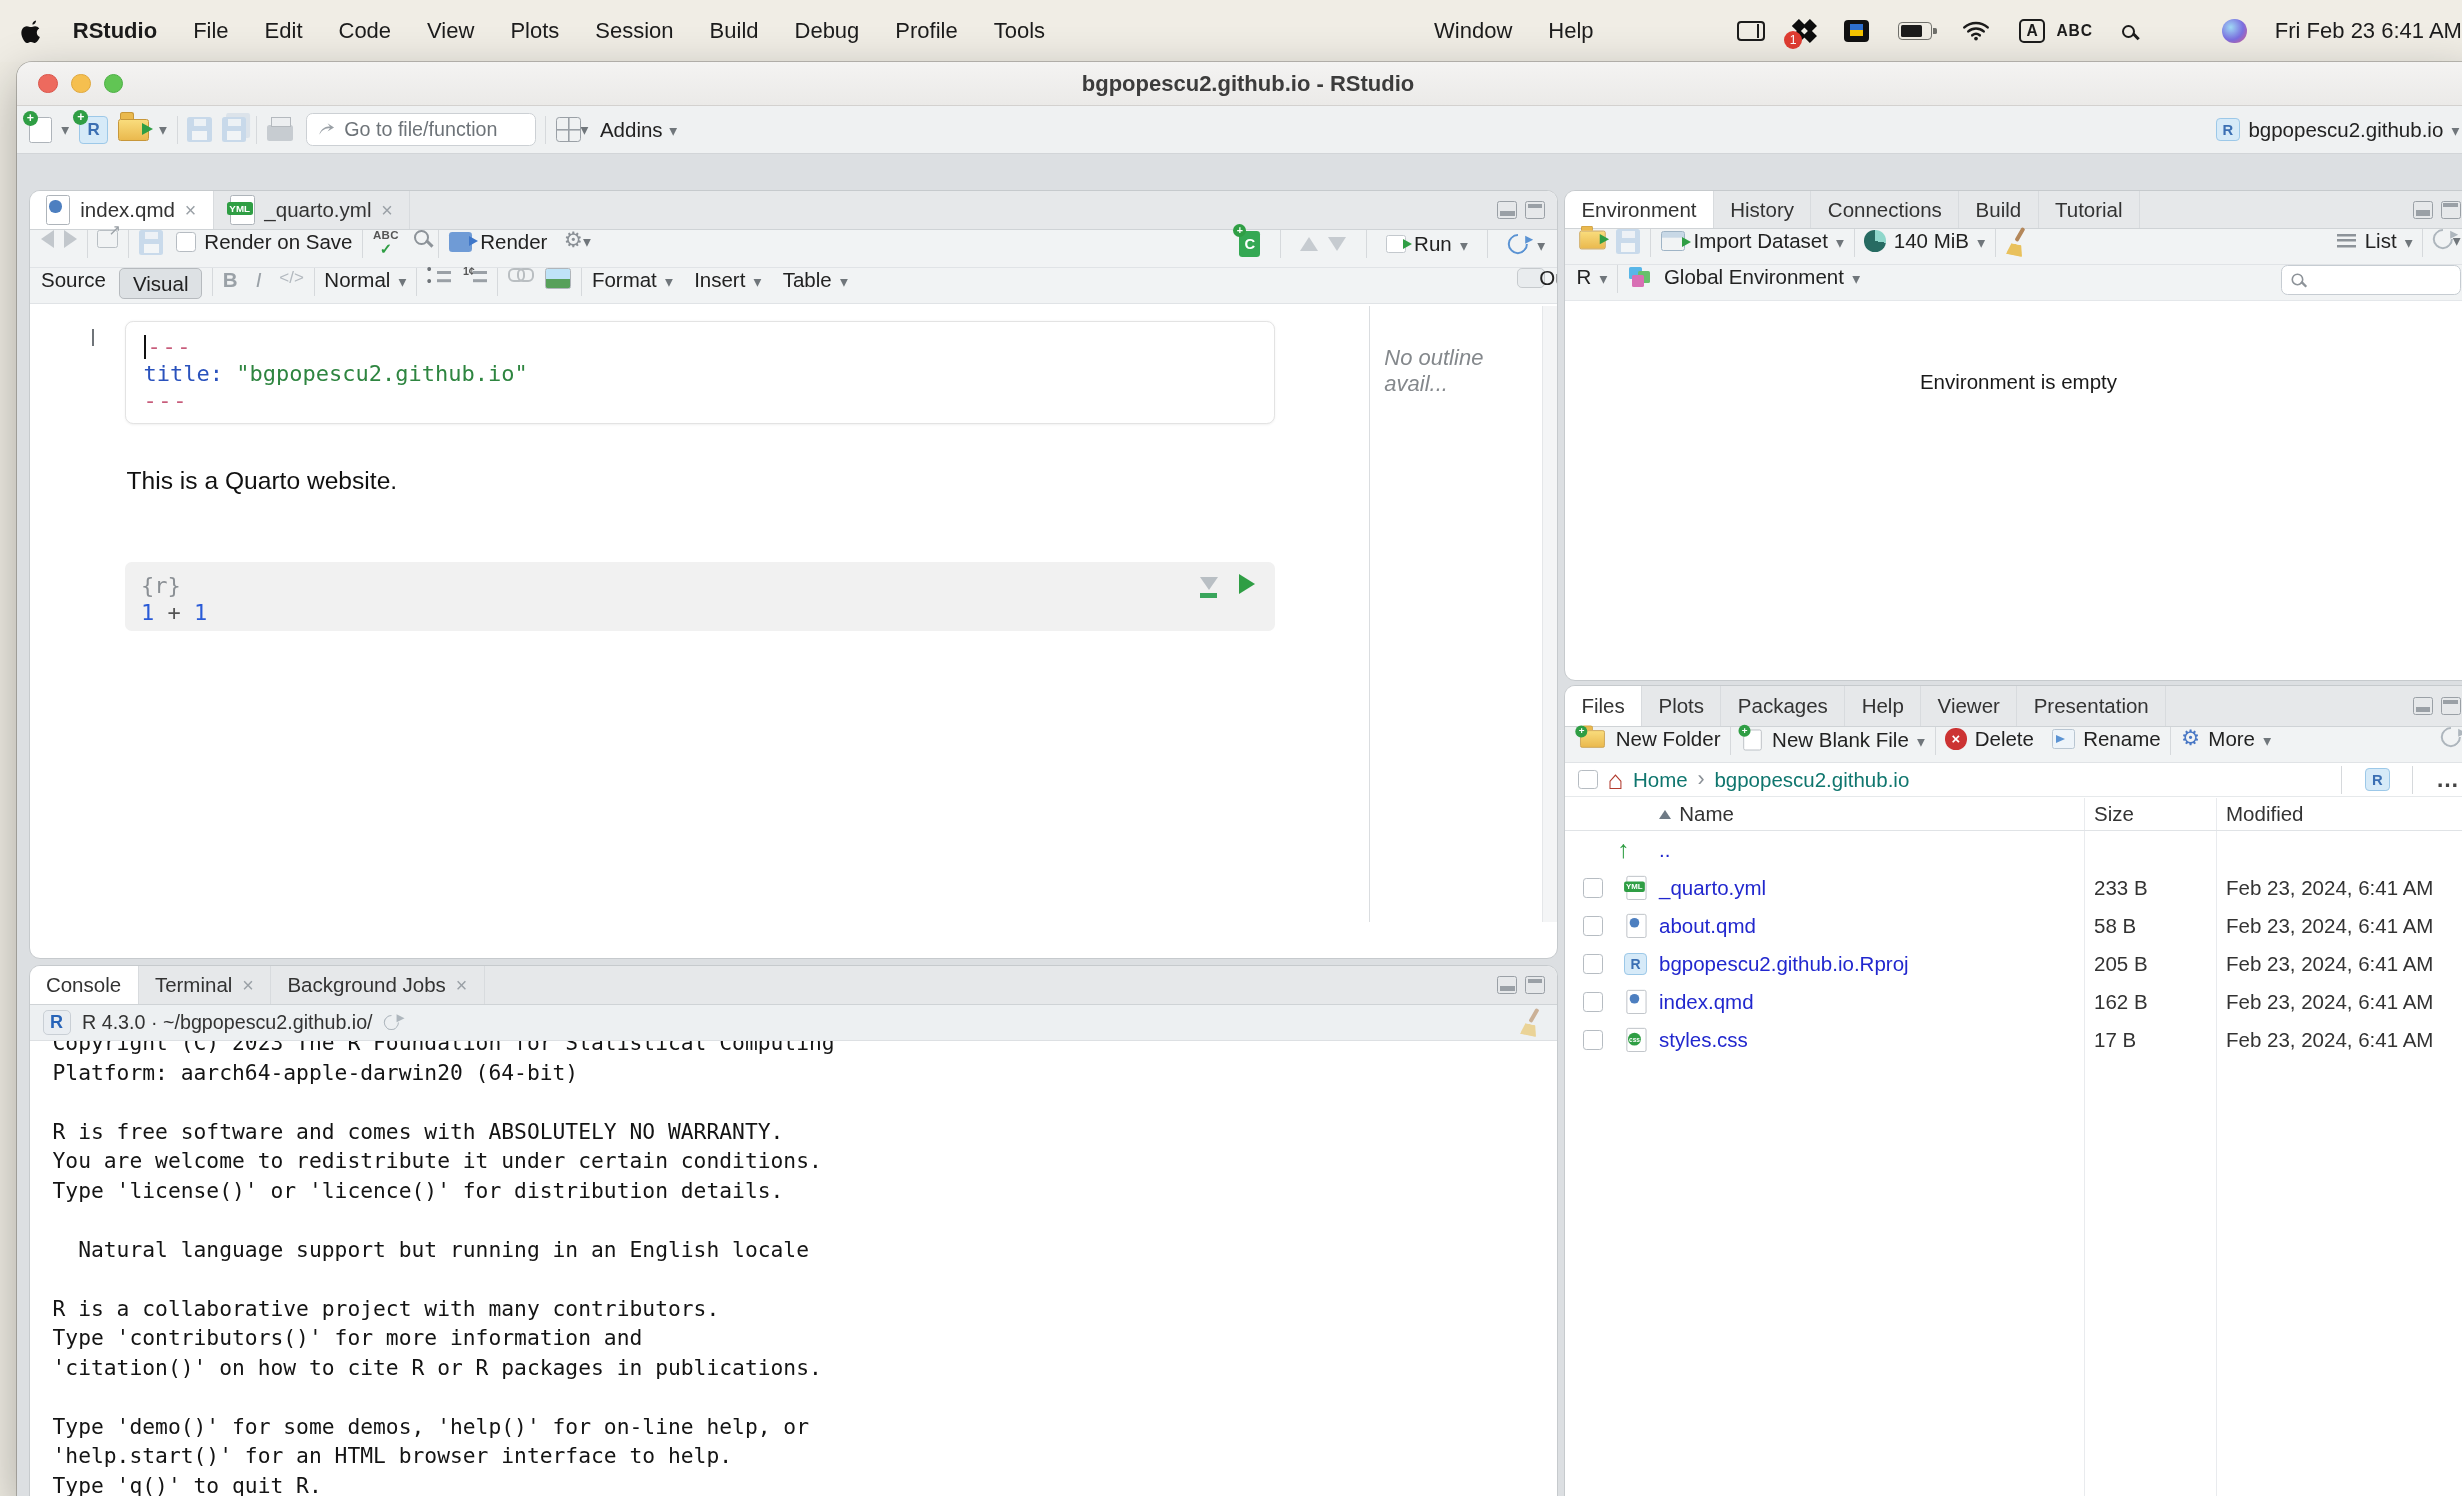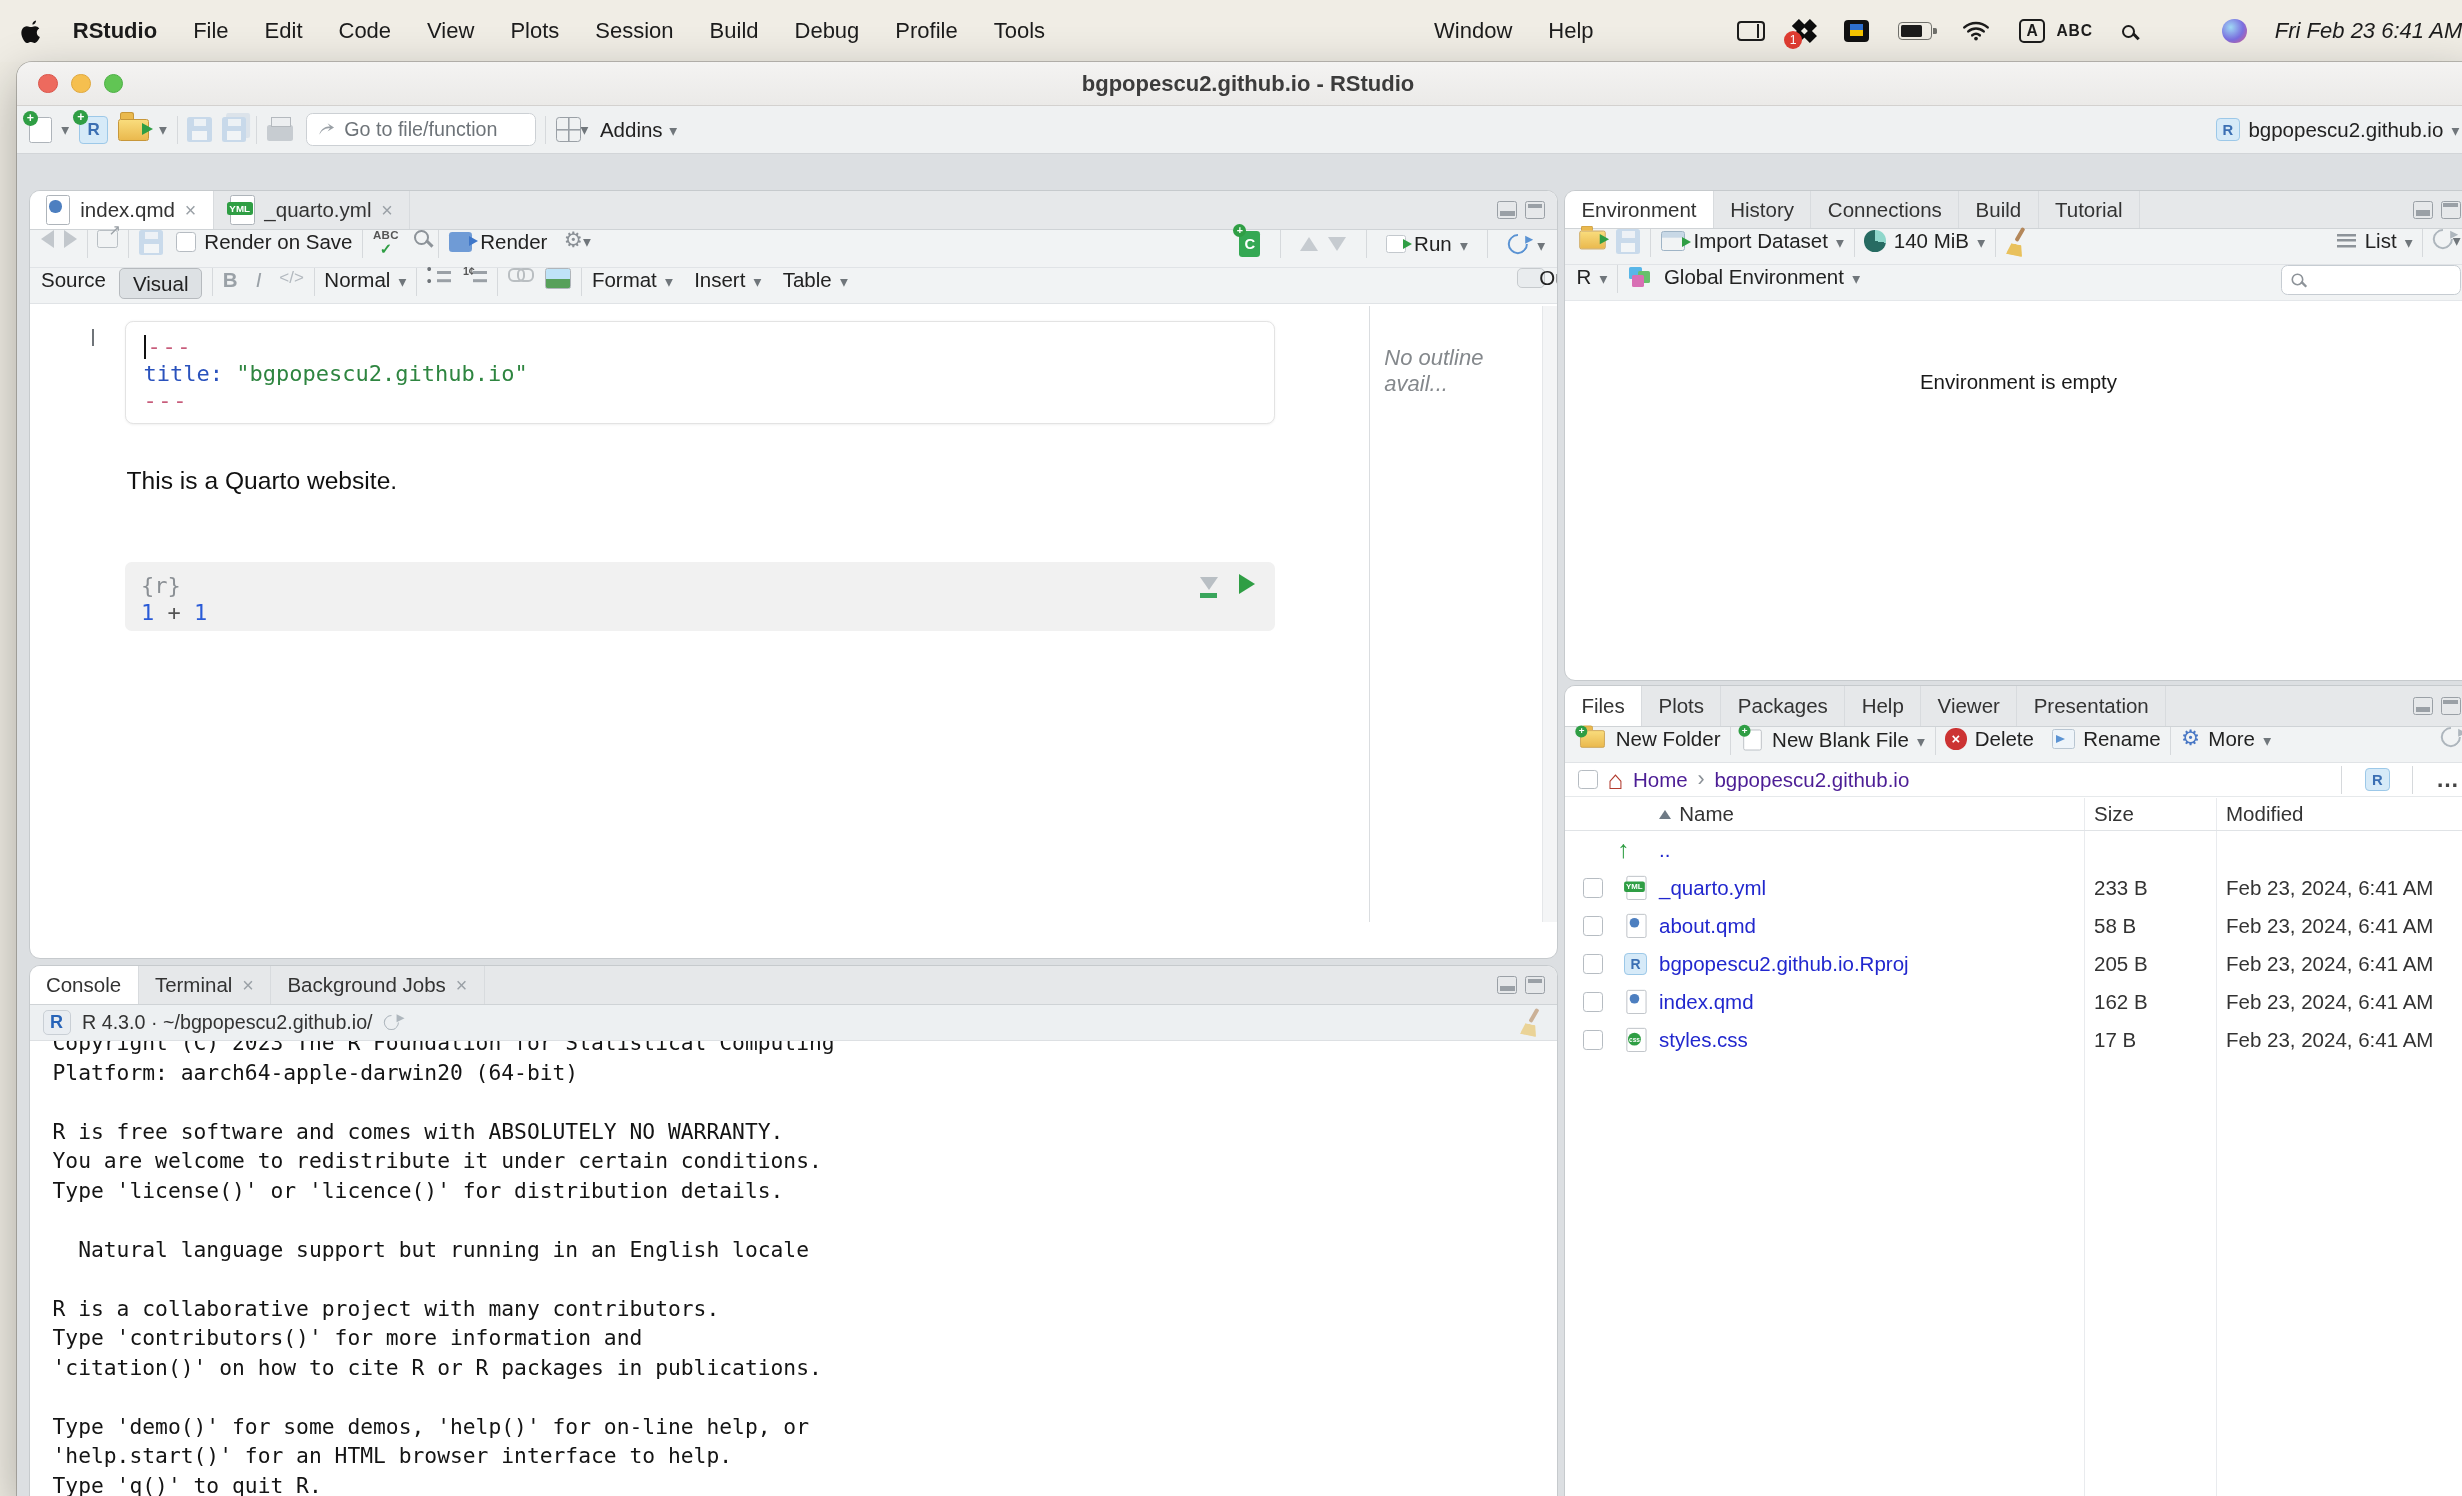--- a/index.html
+++ b/index.html
@@ -7,21 +7,21 @@
   body { font-family:"Liberation Sans", sans-serif; background:#efece3; position:relative; color:#1c1c1c; }
 
   
   .menubar { position:absolute; top:0; left:0; width:100%; height:62px; background:#f0ede5;
              display:flex; align-items:center; padding:0 21.3px; font-size:22px; }
   .menubar .menu { margin-right:36px; white-space:nowrap; }
   .menubar .menu.app { font-weight:700; }
   .apple { margin-right:29.5px; display:flex; align-items:center; }
   .mb-right { display:flex; align-items:center; margin-left:353px; }
   .statusicons { display:flex; align-items:center; gap:29.5px; margin-left:107px; }
-  .clock { margin-left:28px; white-space:nowrap; font-size:22px;font-style:italic; }
+  .clock { margin-left:28px; white-space:nowrap; font-size:22px; }
 
   .sidecar { width:28px; height:19.7px; border:2.5px solid #1c1c1c; border-radius:4.1px; position:relative; }
   .sidecar::after { content:""; position:absolute; right:3.3px; top:0.8px; bottom:0.8px; width:2.5px; background:#1c1c1c; }
   .dropbox { position:relative; }
   .ddots { display:grid; grid-template-columns:9.8px 9.8px; grid-gap:0.8px; }
   .ddots i { width:9.8px; height:9.8px; background:#0d0d0d; transform:rotate(45deg); }
   .dbadge { position:absolute; left:-9.8px; bottom:-8.2px; width:18px; height:18px; border-radius:50%; background:#e03c31;
             color:#fff; font-size:12.3px; display:flex; align-items:center; justify-content:center; }
   .flagscreen { width:24.6px; height:21.3px; background:#111; border-radius:4.1px; position:relative; overflow:hidden; }
   .flagscreen::after { content:""; position:absolute; left:5.7px; top:4.1px; width:13px; height:11.5px;
@@ -217,21 +217,21 @@
   #env-pane .tabstrip { height:38px; }
   #env-pane .ptoolbar { height:36px; }
   .searchbox { display:flex; align-items:center; gap:6.6px; width:180px; height:29.5px; background:#fff; border:1.6px solid #c6ccd2; border-radius:6.6px; padding:0 8.2px; margin-left:auto; }
   .env-empty { margin-top:69px; text-align:center; font-size:20.5px; color:#1a1a1a; }
 
   
   #files-pane { left:1547px; top:595px; width:909px; height:838px; }
   #files-pane .tabstrip { height:41px; }
   #files-pane .ptoolbar { height:36px; font-size:20.5px; }
   .crumbrow { height:34px; display:flex; align-items:center; gap:9.8px; padding:0 13px; border-bottom:0.8px solid #e6e9eb; font-size:20.5px; }
-  .crumbrow a { color:#4c1d95; text-decoration:none; }
+  .crumbrow a { color:#0f766e; text-decoration:none; }
   .crumbsep::after { content:"›"; color:#8a9096; font-size:21.3px; }
   .dots3::after { content:"…"; font-size:23px; color:#444; font-weight:700; }
   .ftable { position:absolute; top:112px; bottom:0; left:0; right:0; }
   .fhead { height:33px; display:flex; align-items:center; border-bottom:0.8px solid #e0e3e6; font-size:20.5px; color:#333; position:relative; }
   .colsep { position:absolute; top:0; bottom:0; width:0.8px; background:#e9ebee; }
   .frow { height:38px; display:flex; align-items:center; font-size:20.5px; position:relative; }
   .fcell-check { position:absolute; left:18px; }
   .fcell-icon { position:absolute; left:59px; }
   .fcell-name { position:absolute; left:94px; }
   .fcell-name a { color:#2127ce; text-decoration:none; }

